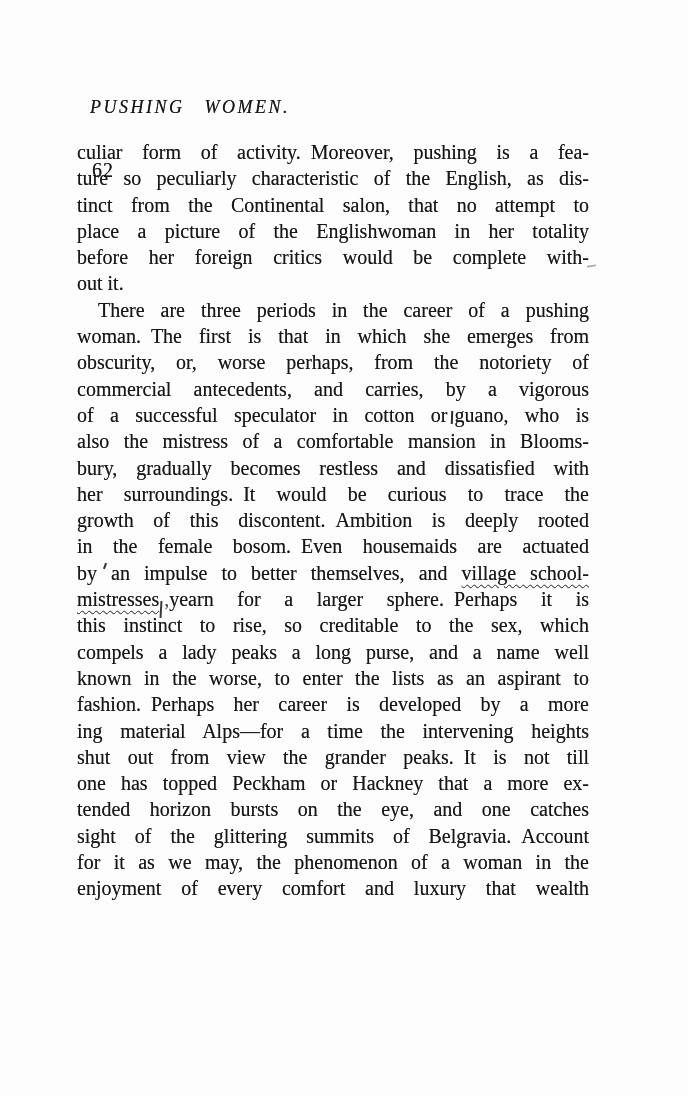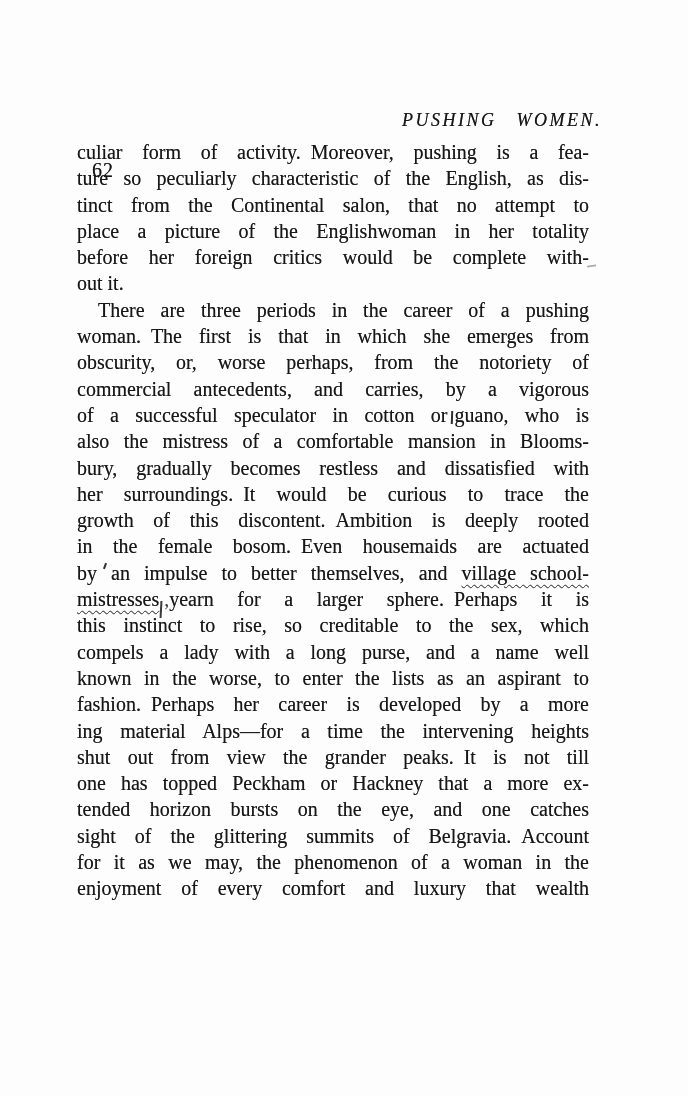--- a/index.html
+++ b/index.html
@@ -17,23 +17,23 @@
     left: 92px;
     top: 111px;
     font-size: 20px;
     letter-spacing: 1px;
     text-shadow: 0 0 0.5px rgba(20,20,20,0.65);
     margin-top: 48px;
   }
   .running-title {
     position: absolute;
     left: 90px;
-    top: 110px;
+    top: 97px;
     width: 512px;
-    text-align: right;
+    text-align: left;
     font-style: italic;
     font-size: 18px;
     letter-spacing: 2.5px;
     word-spacing: 13px;
     text-shadow: 0 0 0.6px rgba(20,20,20,0.7);
   }
   .textblock {
     position: absolute;
     left: 77px;
     top: 139px;
@@ -107,21 +107,21 @@
     <div class="line">commercial antecedents, and carries, by a vigorous</div>
     <div class="line"><span>of a successful speculator in cotton or</span><span class="tick-inline"></span><span>guano, who is</span></div>
     <div class="line">also the mistress of a comfortable mansion in Blooms-</div>
     <div class="line">bury, gradually becomes restless and dissatisfied with</div>
     <div class="line">her surroundings. It would be curious to trace the</div>
     <div class="line">growth of this discontent. Ambition is deeply rooted</div>
     <div class="line">in the female bosom. Even housemaids are actuated</div>
     <div class="line"><span>by an impulse to better themselves, and </span><span class="wavy">village school-</span></div>
     <div class="line"><span class="wavy">mistresses</span><span class="pencil-comma">,</span><span>yearn for a larger sphere. Perhaps it is</span></div>
     <div class="line">this instinct to rise, so creditable to the sex, which</div>
-    <div class="line">compels a lady with a long purse, and a name well</div>
+    <div class="line">compels a lady peaks a long purse, and a name well</div>
     <div class="line">known in the worse, to enter the lists as an aspirant to</div>
     <div class="line">fashion. Perhaps her career is developed by a more</div>
     <div class="line">ing material Alps—for a time the intervening heights</div>
     <div class="line">shut out from view the grander peaks. It is not till</div>
     <div class="line">one has topped Peckham or Hackney that a more ex-</div>
     <div class="line">tended horizon bursts on the eye, and one catches</div>
     <div class="line">sight of the glittering summits of Belgravia. Account</div>
     <div class="line">for it as we may, the phenomenon of a woman in the</div>
     <div class="line">enjoyment of every comfort and luxury that wealth</div>
   </div>

